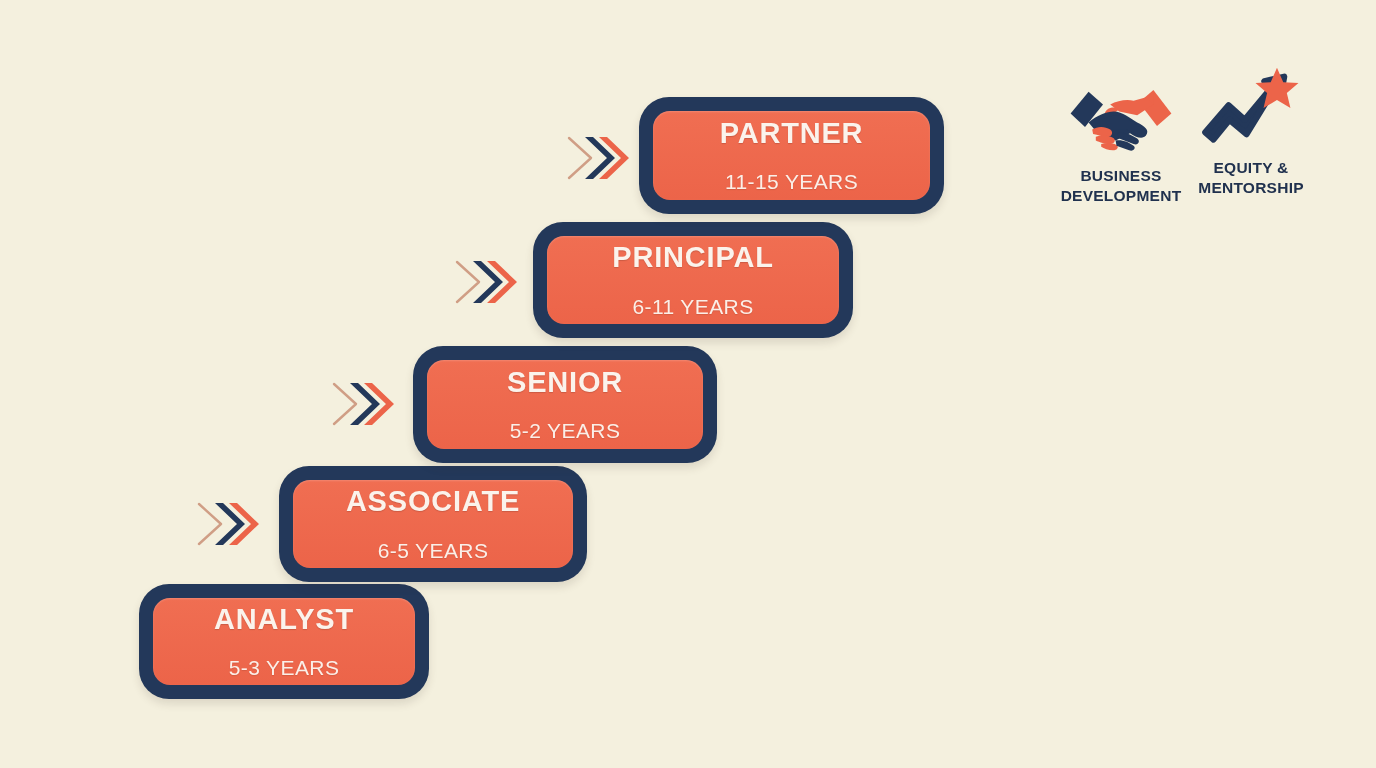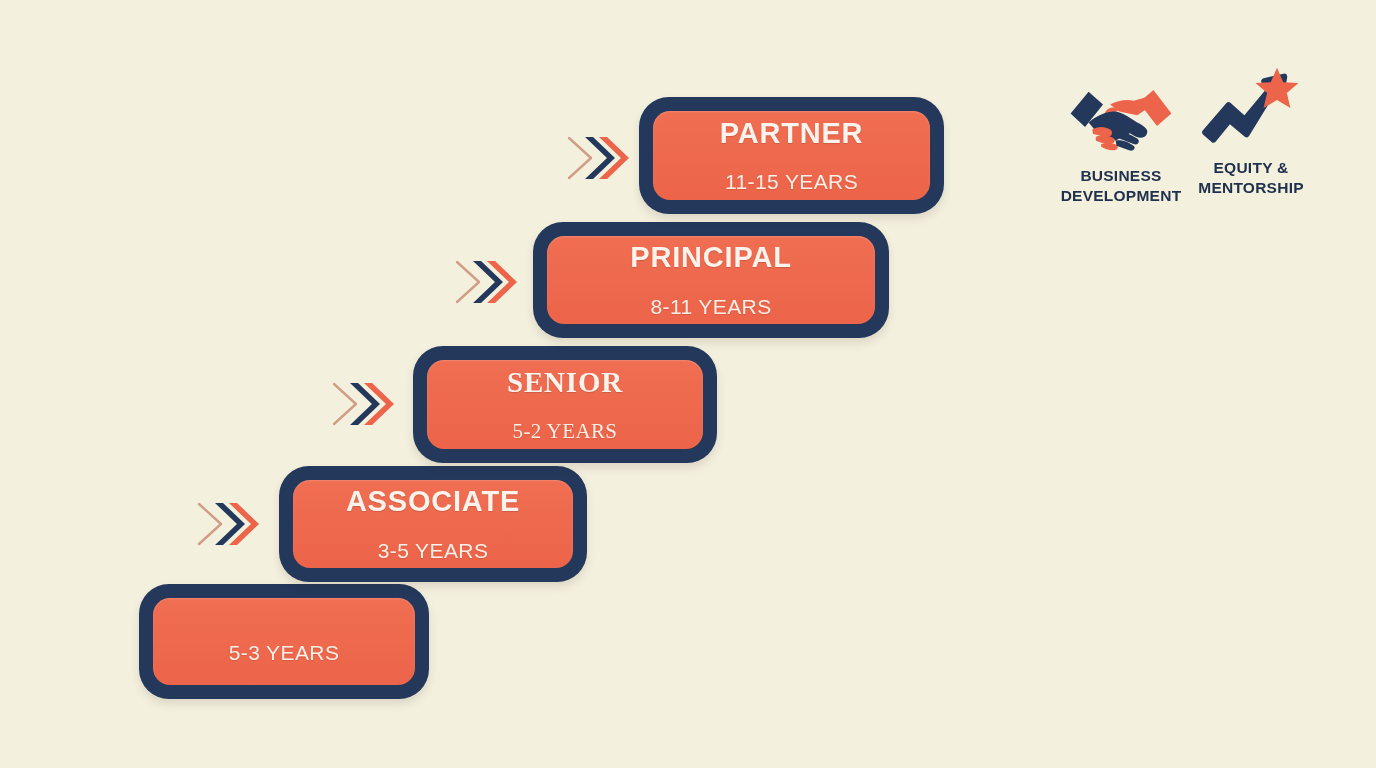--- a/index.html
+++ b/index.html
@@ -60,22 +60,22 @@
     font-size: 21px;
     letter-spacing: 0.4px;
     margin-top: 23px;
     line-height: 1.05;
     text-shadow: 0 1px 1px rgba(120,50,35,0.20);
   }
 
   
   #step-analyst    { left: 139px; top: 584px; width: 290px; height: 115px; }
   #step-associate  { left: 279px; top: 466px; width: 308px; height: 116px; }
-  #step-senior     { left: 413px; top: 346px; width: 304px; height: 117px; font-family: Liberation Serif, serif; }
-  #step-principal  { left: 533px; top: 222px; width: 356px; height: 116px; }
+  #step-senior     { left: 413px; top: 346px; width: 304px; height: 117px; }
+  #step-principal  { left: 533px; top: 222px; width: 320px; height: 116px; }
   #step-partner    { left: 639px; top: 97px;  width: 305px; height: 117px; }
 
   
   .chevrons {
     position: absolute;
     width: 64px;
     height: 56px;
   }
   .chevrons svg { display: block; width: 100%; height: 100%; overflow: visible; }
 
@@ -109,42 +109,43 @@
   #icon-bizdev     { left: 1055px; top: 74px; width: 132px; }
   #icon-equity     { left: 1186px; top: 66px; width: 130px; }
 </style>
 </head>
 <body>
 
 <div id="stage">
 
   <div class="step" id="step-analyst">
     <div class="step-inner">
+      <div class="step-title">ANALYST</div>
       <div class="step-years">5-3 YEARS</div>
     </div>
   </div>
 
   <div class="step" id="step-associate">
     <div class="step-inner">
       <div class="step-title">ASSOCIATE</div>
-      <div class="step-years">3-5 YEARS</div>
+      <div class="step-years">6-5 YEARS</div>
     </div>
   </div>
 
   <div class="step" id="step-senior">
     <div class="step-inner">
       <div class="step-title">SENIOR</div>
       <div class="step-years">5-2 YEARS</div>
     </div>
   </div>
 
   <div class="step" id="step-principal">
     <div class="step-inner">
       <div class="step-title">PRINCIPAL</div>
-      <div class="step-years">8-11 YEARS</div>
+      <div class="step-years">6-11 YEARS</div>
     </div>
   </div>
 
   <div class="step" id="step-partner">
     <div class="step-inner">
       <div class="step-title">PARTNER</div>
       <div class="step-years">11-15 YEARS</div>
     </div>
   </div>
 

